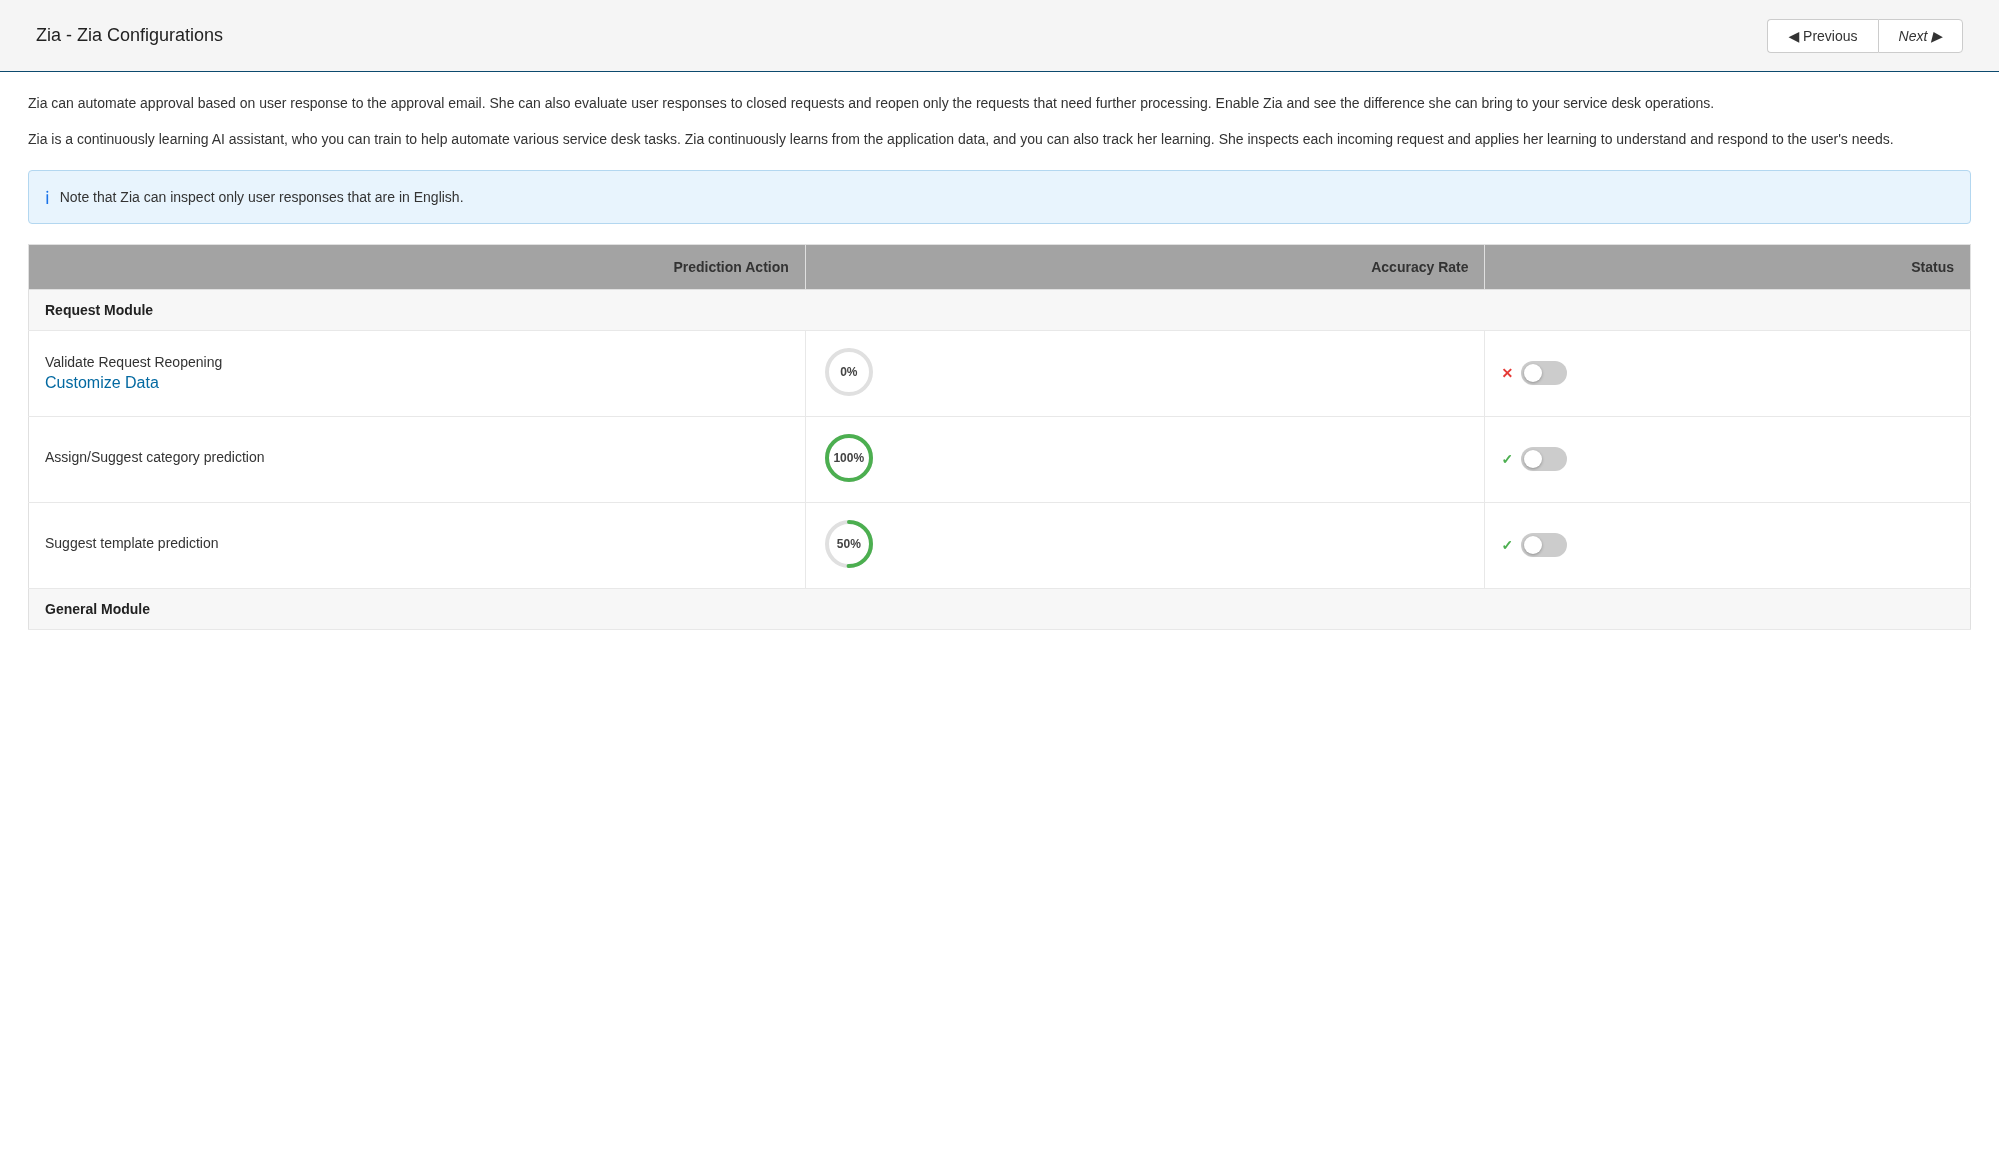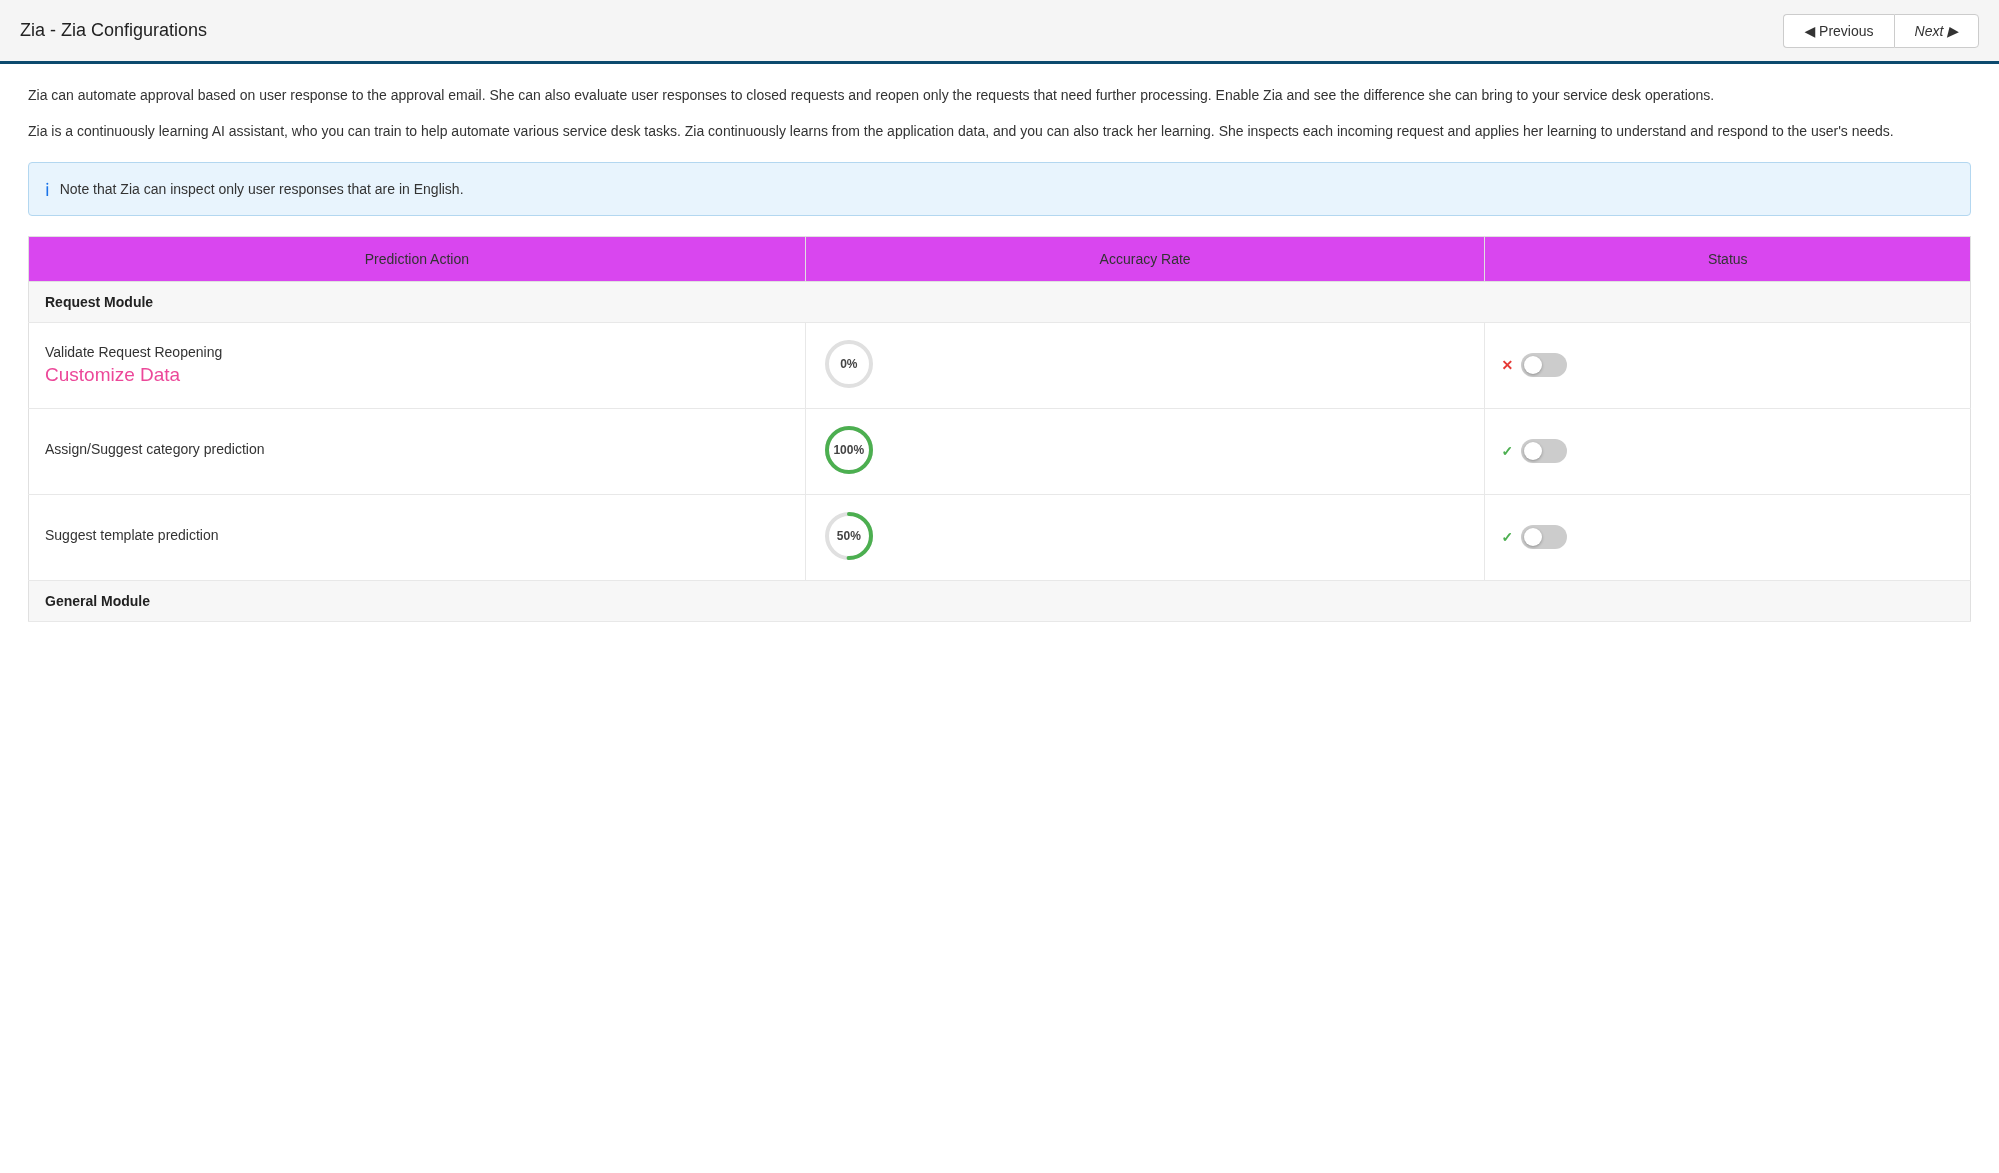--- a/index.html
+++ b/index.html
@@ -1,22 +1,22 @@
 <!DOCTYPE html>
 <html><head>
   <meta charset="utf-8">
   <style>
     * { box-sizing: border-box; margin: 0; padding: 0; }
     body { font-family: -apple-system, BlinkMacSystemFont, 'Segoe UI', Arial, sans-serif; font-size: 14px; color: #333; background: #fff; }
 
     
     .page-header {
       display: flex; align-items: center; justify-content: space-between;
-      padding: 12px 20px; background: #f5f5f5; border-bottom: 3px solid #0c4a6e;
-      height: 64px;
+      padding: 12px 36px; background: #f5f5f5; border-bottom: 1px solid #0c4a6e;
+      height: 72px;
     }
     .page-title { font-size: 18px; font-weight: 500; color: #222; }
     .nav-buttons { display: flex; gap: 0; }
     .nav-btn {
       padding: 8px 20px; border: 1px solid #ccc; background: #fff;
       cursor: pointer; font-size: 14px; color: #333;
     }
     .nav-btn:first-child { border-radius: 4px 0 0 4px; border-right: none; }
     .nav-btn:last-child { border-radius: 0 4px 4px 0; font-style: italic; }
 
@@ -40,40 +40,40 @@
       display: flex; align-items: center; gap: 10px;
       background: #e8f4fd; border: 1px solid #b3d7f0; border-radius: 4px;
       padding: 14px 16px; margin-bottom: 20px;
     }
     .info-icon { color: #1a73e8; font-size: 18px; flex-shrink: 0; }
     .info-text { font-size: 14px; color: #333; font-weight: 500; }
 
     
     .config-table { width: 100%; border-collapse: collapse; border: 1px solid #e0e0e0; }
     .config-table th {
-      background: #d946ef; padding: 14px 16px; text-align: center;
-      font-weight: 400; font-size: 14px; color: #333;
+      background: #a3a3a3; padding: 14px 16px; text-align: right;
+      font-weight: 700; font-size: 14px; color: #333;
       border-bottom: 1px solid #e0e0e0; border-right: 1px solid #e0e0e0;
     }
     .config-table th:last-child { border-right: none; }
     .config-table td {
       padding: 14px 16px; border-bottom: 1px solid #e8e8e8;
       border-right: 1px solid #e8e8e8; vertical-align: middle;
     }
     .config-table td:last-child { border-right: none; }
 
     
     .section-row td {
       background: #f7f7f7; font-weight: 700; font-size: 14px;
       padding: 12px 16px; color: #222;
     }
 
     
     .action-name { font-size: 14px; color: #333; margin-bottom: 4px; }
-    .customize-link { color: #ec4899; font-size: 19px; cursor: pointer; text-decoration: none; }
+    .customize-link { color: #0369a1; font-size: 16px; cursor: pointer; text-decoration: none; }
 
     
     .accuracy-cell { text-align: left; padding-left: 20px; }
 
     
     .circle-container {
       width: 54px; height: 54px; position: relative; display: inline-block;
     }
     .circle-container svg { transform: rotate(-90deg); }
     .circle-bg { fill: none; stroke: #e0e0e0; stroke-width: 4; }

